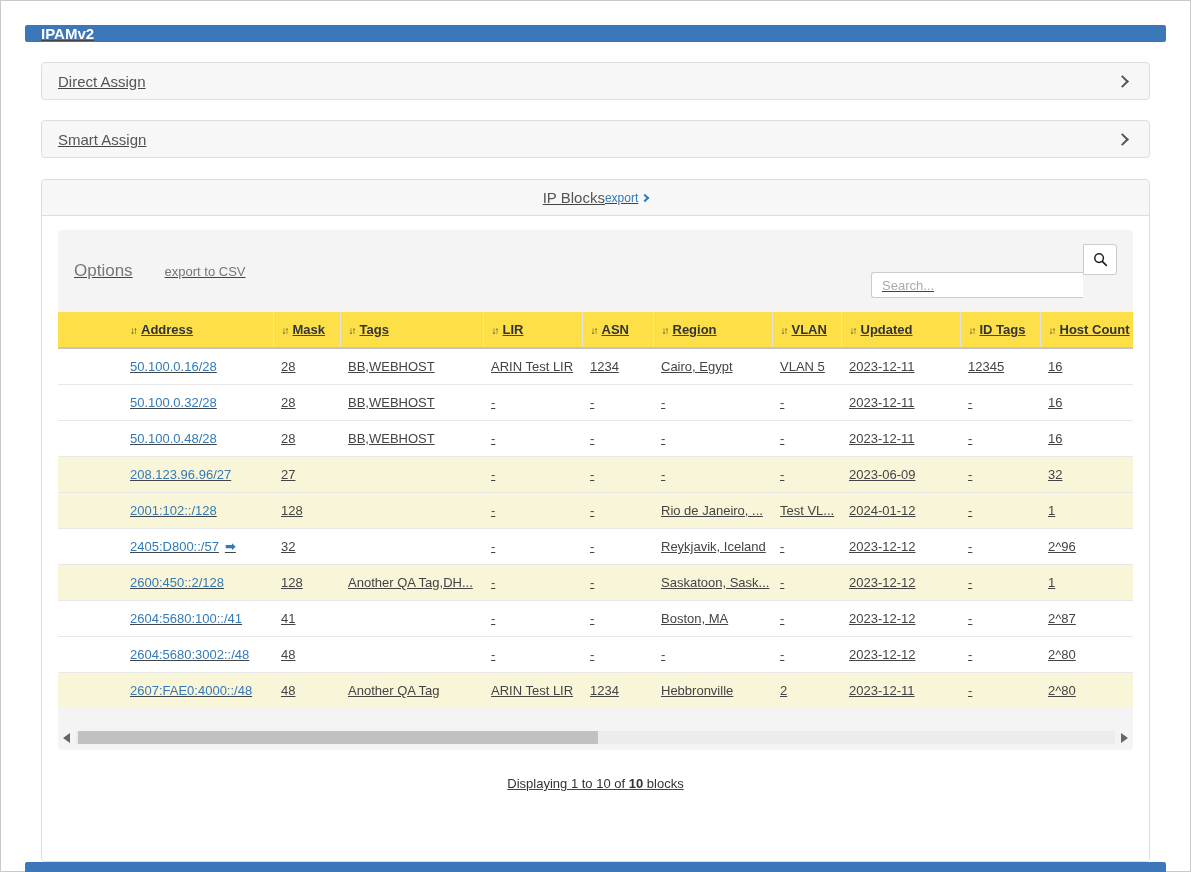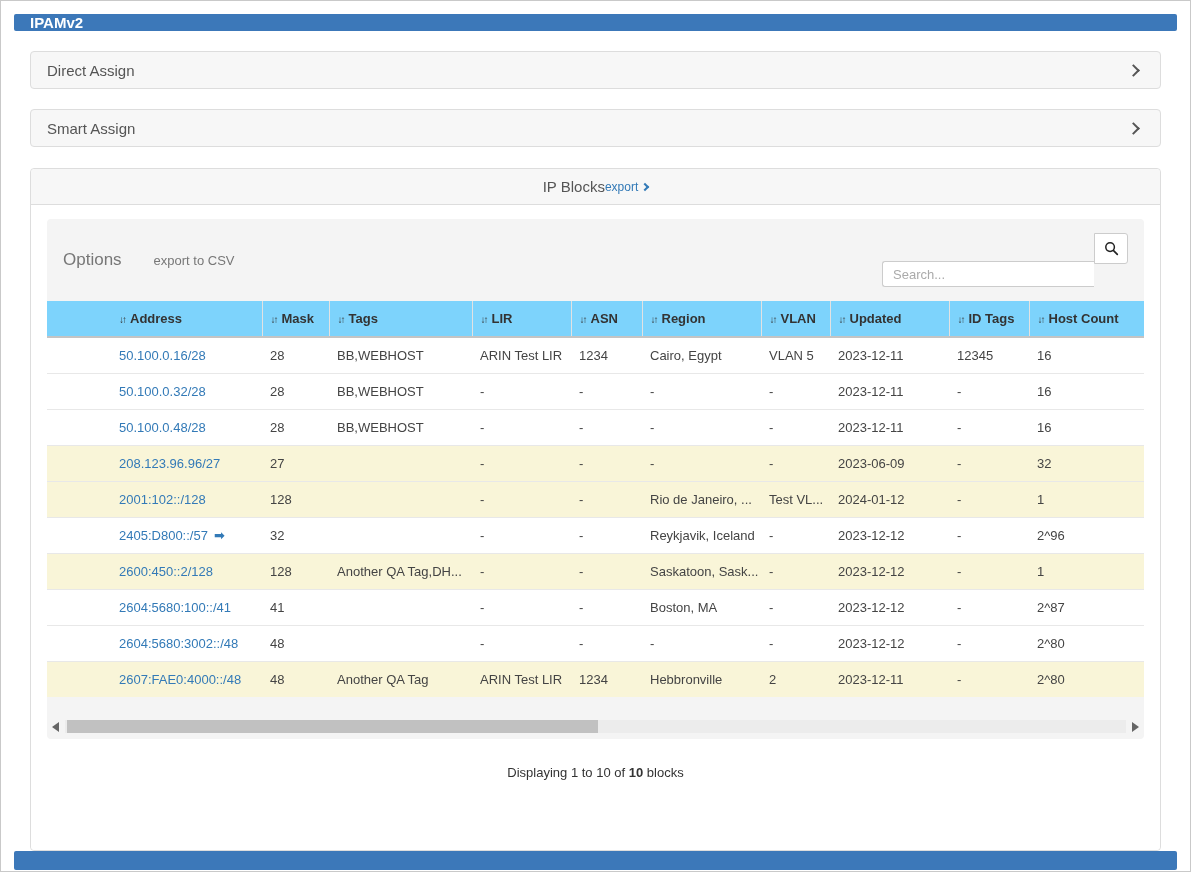--- a/index.html
+++ b/index.html
@@ -1,21 +1,21 @@
 <!DOCTYPE html>
 <html style="--brand: #3c78b9; --link: #337ab7; --row-highlight: #f9f5d8; --panel-bg: #f7f7f7; --border: #dddddd;"><head>
 <meta charset="utf-8">
 <style>
   * { box-sizing: border-box; }
   html,body { margin:0; padding:0; background:#fff; }
   body { font-family: "Liberation Sans", "DejaVu Sans", sans-serif; color:#444; }
 
   .viewport {
     width:1191px; height:872px; border:1px solid #c9c9c9;
-    background:#fff; padding:13px; display:flex; flex-direction:column;
+    background:#fff; padding:24px; display:flex; flex-direction:column;text-decoration:underline;
   }
 
   
   .topbar {
     background: var(--brand, #3c78b9);
     height:37px; display:flex; align-items:center;
     padding:0 16px; border-radius:2px;
   }
   .topbar .app-title { color:#fff; font-size:15px; font-weight:bold; }
 
@@ -74,21 +74,21 @@
   .search-btn {
     width:34px; height:31px; border:1px solid #ccc; background:#fff;
     border-radius:0 3px 3px 0; cursor:pointer;
     display:flex; align-items:center; justify-content:center; padding:0;
   }
 
   
   table.blocks { width:100%; border-collapse:collapse; table-layout:fixed; background:#fff; }
   th {
     text-align:left; font-size:13px; font-weight:bold; color:#333;
-    padding:10px 8px; background:#7dd3fc;
+    padding:10px 8px; background:#fde047;
     border-right:1px solid #e2e2e2; border-bottom:2px solid #c4c4c4;
     white-space:nowrap; overflow:hidden; cursor:pointer;
   }
   th:last-child { border-right:none; }
   th:first-child, td:first-child { padding-left:72px; }
   td {
     font-size:13px; color:#444; padding:10px 8px;
     border-top:1px solid #e8e8e8; white-space:nowrap; overflow:hidden;
     background:#fff;
   }

